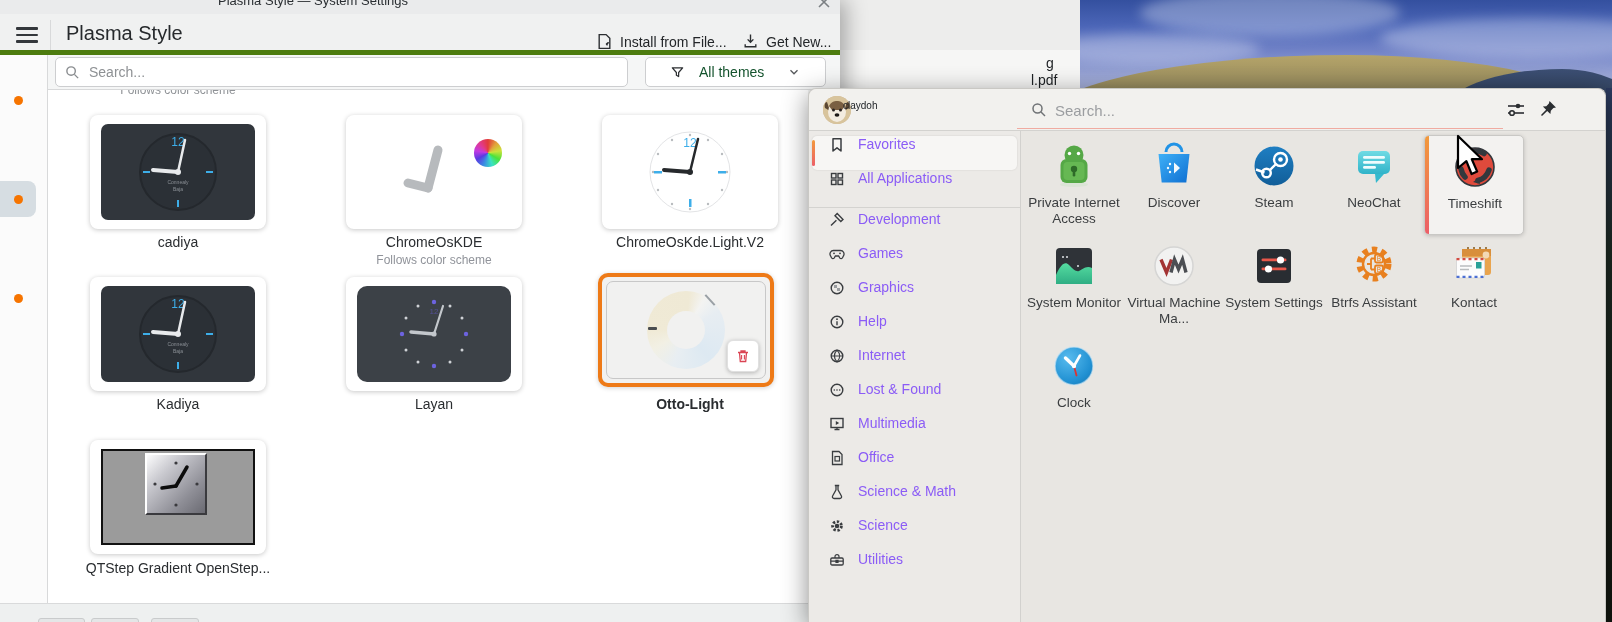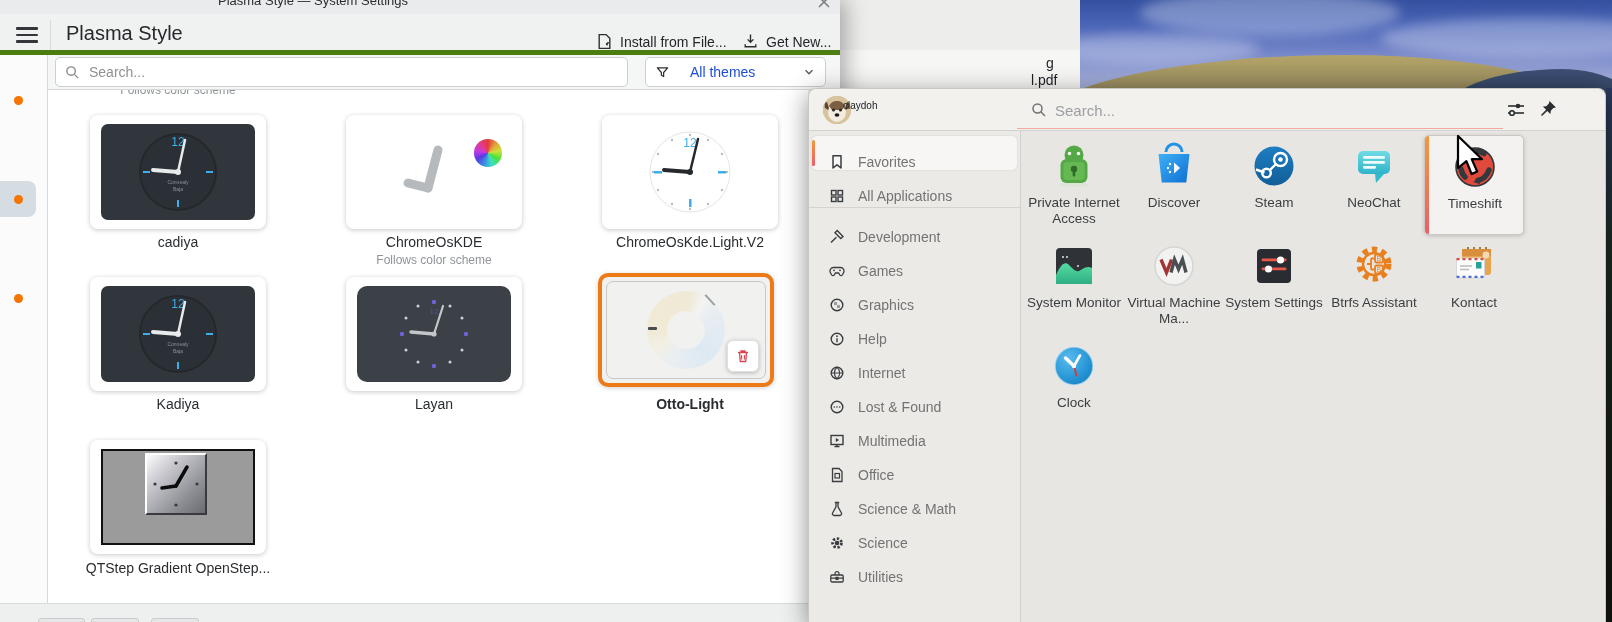--- a/index.html
+++ b/index.html
@@ -30,21 +30,21 @@
   #tool-sep{position:absolute;left:50px;top:6px;width:1px;height:30px;background:#d8d9da;}
   #ss-page-title{position:absolute;left:66px;top:8px;font-size:20px;color:#26292c;}
   .tbtn{position:absolute;top:19px;display:flex;align-items:center;gap:7px;font-size:14px;color:#232629;}
   #btn-install{left:596px;justify-content:space-between;}
   #btn-getnew{left:742px;}
 
   #filter-row{position:absolute;left:48px;top:55px;width:792px;height:35px;background:#f5f6f6;border-bottom:1px solid #d8d9da;}
   #ss-search{position:absolute;left:7px;top:2px;width:573px;height:30px;background:#fff;border:1px solid #cdced0;border-radius:5px;display:flex;align-items:center;padding-left:9px;gap:7px;}
   #ss-search input{border:none;outline:none;background:transparent;font-size:14px;color:#232629;width:90%;}
   #ss-search input::placeholder{color:#8e9194;}
-  #combo{position:absolute;left:597px;top:2px;width:181px;height:30px;background:#fff;border:1px solid #cdced0;border-radius:5px;display:flex;align-items:center;padding:0 9px;gap:20px;font-size:14px;color:#1d4ed8;}
+  #combo{position:absolute;left:597px;top:2px;width:181px;height:30px;background:#fff;border:1px solid #cdced0;border-radius:5px;display:flex;align-items:center;padding:0 24px;gap:14px;font-size:14px;color:#14532d;}
   #combo .chev{margin-left:auto;}
 
   #left-strip{position:absolute;left:0;top:55px;width:48px;height:548px;background:#fbfbfb;border-right:1px solid #d8d9da;}
   .odot{position:absolute;left:14px;width:9px;height:9px;border-radius:50%;background:#f67400;}
   #strip-hl{position:absolute;left:-8px;top:126px;width:44px;height:36px;background:#d6dde2;border-radius:8px;}
 
   #ss-content{position:absolute;left:48px;top:90px;width:760px;height:513px;background:#fff;overflow:hidden;}
   #cut-subtitle{position:absolute;left:30px;top:-7px;width:200px;text-align:center;font-size:12px;color:#8f9296;}
   .tcard{position:absolute;width:176px;height:114px;background:#fff;border-radius:8px;box-shadow:0 1px 5px rgba(0,0,0,.22);}
   .tcard .dark{position:absolute;left:11px;top:9px;right:11px;bottom:9px;background:#31363c;border-radius:7px;overflow:hidden;}
@@ -67,21 +67,21 @@
   #avatar{position:absolute;left:14px;top:7px;width:28px;height:28px;border-radius:50%;overflow:hidden;background:#cbb392;}
   #l-username{position:absolute;left:34px;top:11px;font-size:10px;color:#202428;}
   #l-search-icon{position:absolute;left:222px;top:13px;}
   #l-search{position:absolute;left:244px;top:9px;width:300px;height:24px;border:none;outline:none;background:transparent;font-size:15px;color:#232629;}
   #l-search::placeholder{color:#9b9da0;}
   #l-underline{position:absolute;left:208px;top:39px;width:486px;height:1px;background:#f0aba1;}
   #l-config{position:absolute;left:697px;top:11px;}
   #l-pin{position:absolute;left:729px;top:10px;}
   #l-body{position:absolute;left:0;top:42px;width:100%;height:492px;display:flex;}
   #l-sidebar{width:212px;height:100%;background:#eceae7;border-right:1px solid #d2d1ce;padding-top:5px;}
-  .side-item{position:relative;height:34px;display:flex;align-items:flex-end;gap:13px;padding-left:19px;font-size:14px;color:#737373;}
+  .side-item{position:relative;height:34px;display:flex;align-items:flex-start;gap:13px;padding-left:19px;font-size:14px;color:#8b5cf6;}
   .side-item.selected{background:#f7f6f4;border-radius:5px;margin:0 3px;padding-left:16px;box-shadow:0 0 2px rgba(0,0,0,.12);}
   .side-item.selected::before{content:"";position:absolute;left:0;top:4px;bottom:4px;width:3px;border-radius:2px;background:linear-gradient(180deg,#f2993b,#ec5f68);}
   .side-sep{height:1px;background:#d4d3d0;margin:3px 0;}
   .sicon{width:17px;height:17px;display:flex;align-items:center;justify-content:center;flex:none;}
   #l-grid{position:relative;flex:1;height:100%;padding:4px 0 0 3px;display:grid;grid-template-columns:repeat(5,100px);grid-auto-rows:100px;align-content:start;}
   .app-cell{position:relative;width:100px;height:100px;}
   .app-cell .aicon{position:absolute;left:26px;top:7px;width:48px;height:48px;}
   .app-cell .alabel{position:absolute;left:-4px;top:60px;width:108px;text-align:center;font-size:13.5px;line-height:16px;color:#3b3e40;}
   .app-cell.hover{background:#f3f2f0;border:1px solid #c9c8c5;border-radius:5px;box-shadow:0 1px 4px rgba(0,0,0,.18);}
   .app-cell.hover::before{content:"";position:absolute;left:0;top:0;bottom:0;width:4px;border-radius:4px 0 0 4px;background:linear-gradient(180deg,#f2993b,#ec5f68);}

